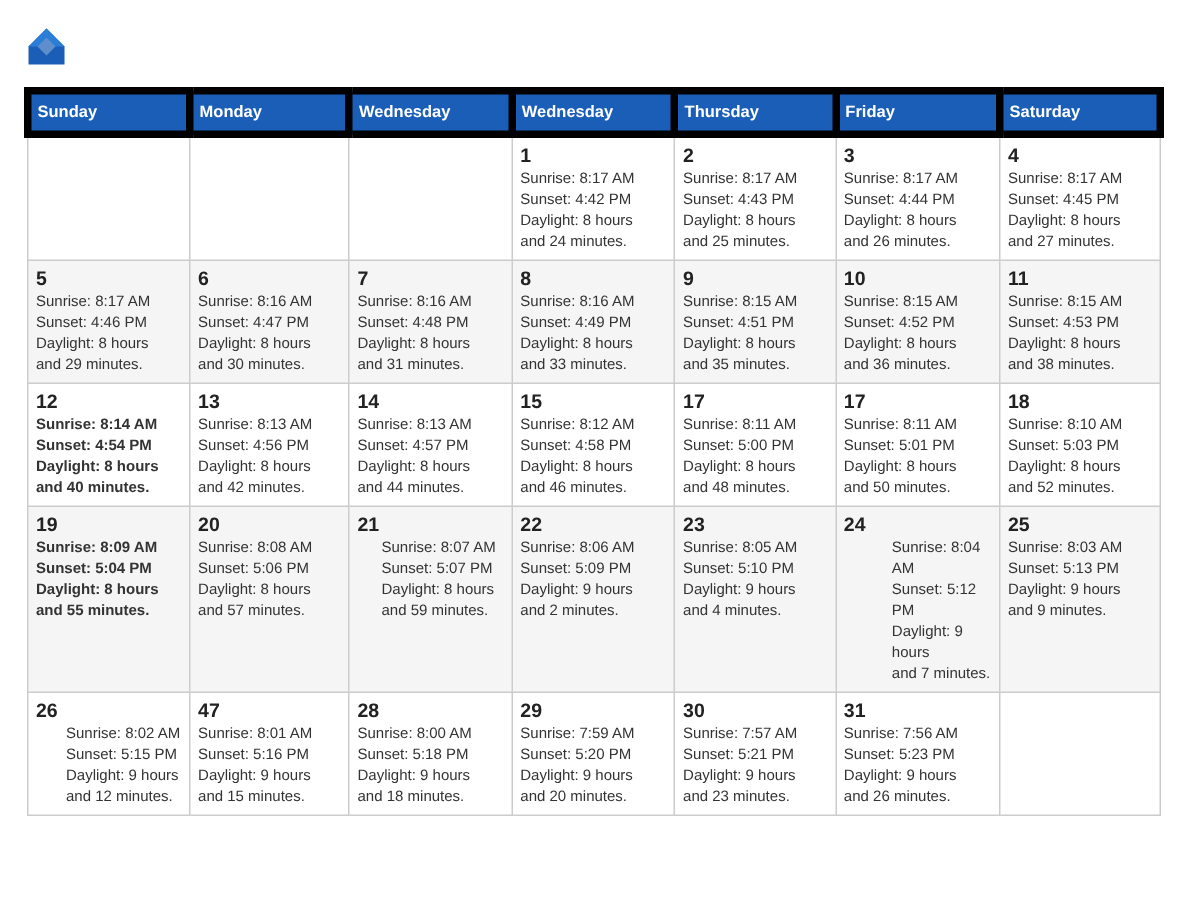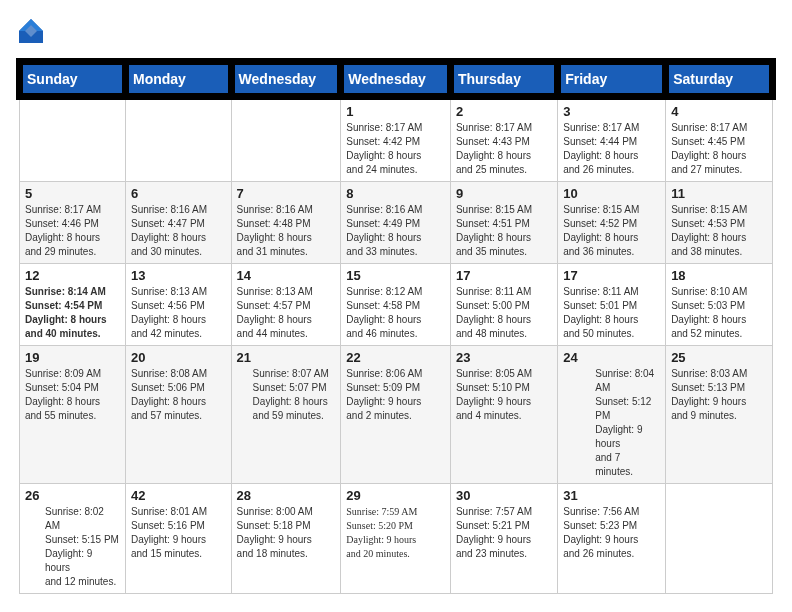--- a/index.html
+++ b/index.html
@@ -55,23 +55,23 @@
     .calendar {
       width: 100%;
       border-collapse: collapse;
       font-size: 11px;
     }
     .calendar thead tr th {
       background-color: #1a5eb8;
       color: #fff;
       padding: 6px 4px;
       text-align: left;
-      font-size: 14px;
-      font-weight: bold;
-      border: 7px solid #000000;
+      font-size: 11px;
+      font-weight: bold;
+      border: 5px solid #000000;
     }
     .calendar tbody tr td {
       border: 1px solid #ccc;
       vertical-align: top;
       padding: 4px 5px;
       width: 113px;
       min-height: 80px;
       background: #fff;
     }
     .calendar tbody tr:nth-child(even) td {
@@ -258,21 +258,21 @@
           <span class="day-number">18</span>
           <div class="day-info" style="white-space: pre-line;">Sunrise: 8:10 AM
 Sunset: 5:03 PM
 Daylight: 8 hours
 and 52 minutes.</div>
         </td>
       </tr>
       <tr>
         <td>
           <span class="day-number">19</span>
-          <div class="day-info" style="white-space: pre-line;">Sunrise: 8:09 AM
+          <div class="day-info" style="white-space: pre-line; font-weight: bold;">Sunrise: 8:09 AM
 Sunset: 5:04 PM
 Daylight: 8 hours
 and 55 minutes.</div>
         </td>
         <td>
           <span class="day-number">20</span>
           <div class="day-info" style="white-space: pre-line;">Sunrise: 8:08 AM
 Sunset: 5:06 PM
 Daylight: 8 hours
 and 57 minutes.</div>
@@ -315,36 +315,36 @@
       </tr>
       <tr>
         <td>
           <span class="day-number">26</span>
           <div class="day-info" style="white-space: pre-line; margin-left: 20px;">Sunrise: 8:02 AM
 Sunset: 5:15 PM
 Daylight: 9 hours
 and 12 minutes.</div>
         </td>
         <td>
-          <span class="day-number">42</span>
+          <span class="day-number">47</span>
           <div class="day-info" style="white-space: pre-line;">Sunrise: 8:01 AM
 Sunset: 5:16 PM
 Daylight: 9 hours
 and 15 minutes.</div>
         </td>
         <td>
           <span class="day-number">28</span>
           <div class="day-info" style="white-space: pre-line;">Sunrise: 8:00 AM
 Sunset: 5:18 PM
 Daylight: 9 hours
 and 18 minutes.</div>
         </td>
         <td>
           <span class="day-number">29</span>
-          <div class="day-info" style="white-space: pre-line; font-family: Liberation Serif, serif;">Sunrise: 7:59 AM
+          <div class="day-info" style="white-space: pre-line;">Sunrise: 7:59 AM
 Sunset: 5:20 PM
 Daylight: 9 hours
 and 20 minutes.</div>
         </td>
         <td>
           <span class="day-number">30</span>
           <div class="day-info" style="white-space: pre-line;">Sunrise: 7:57 AM
 Sunset: 5:21 PM
 Daylight: 9 hours
 and 23 minutes.</div>

